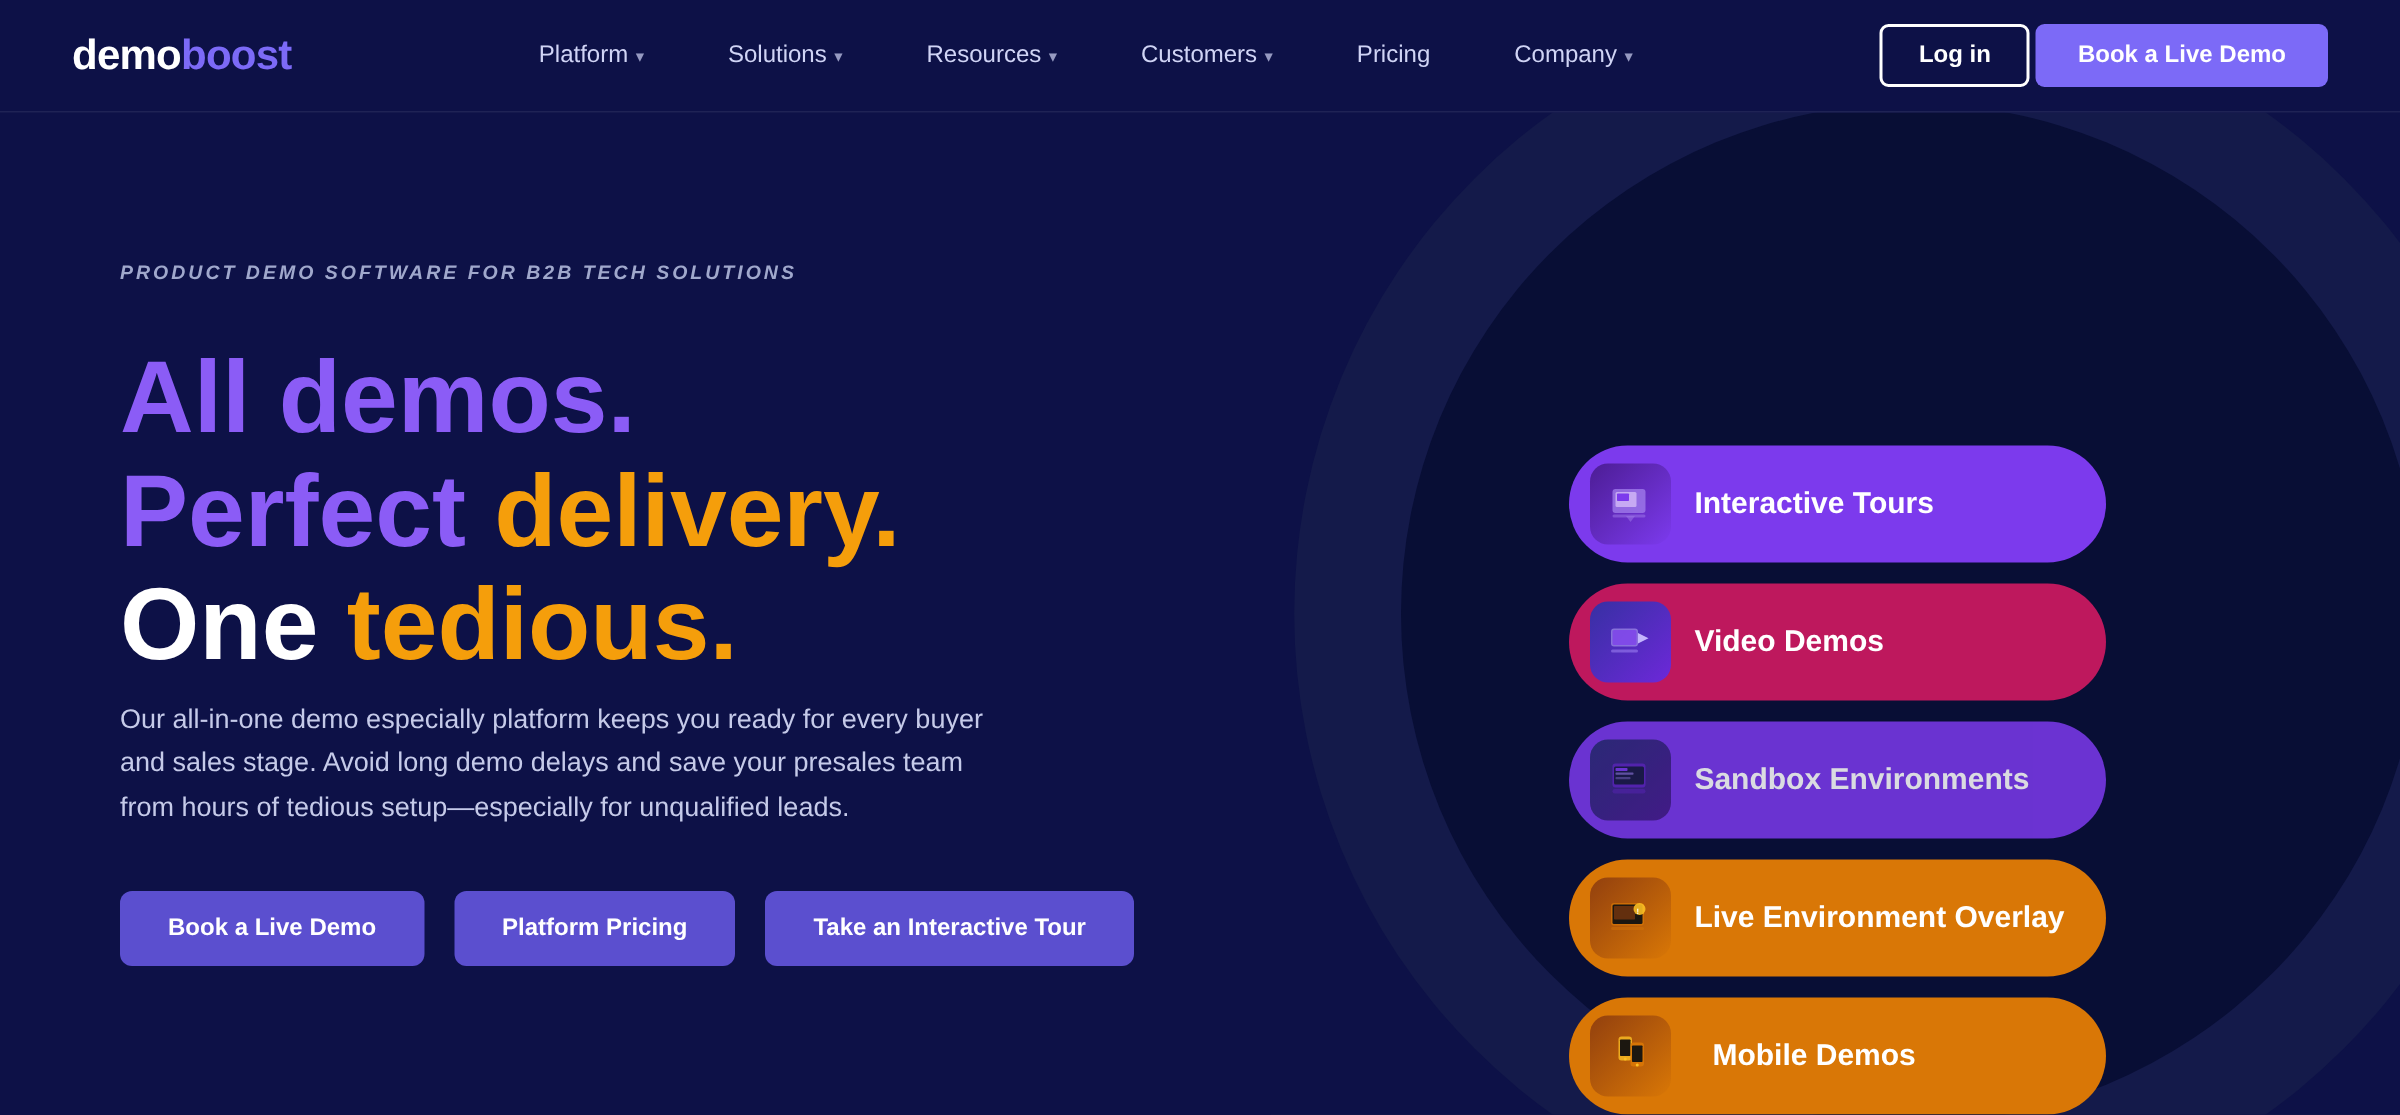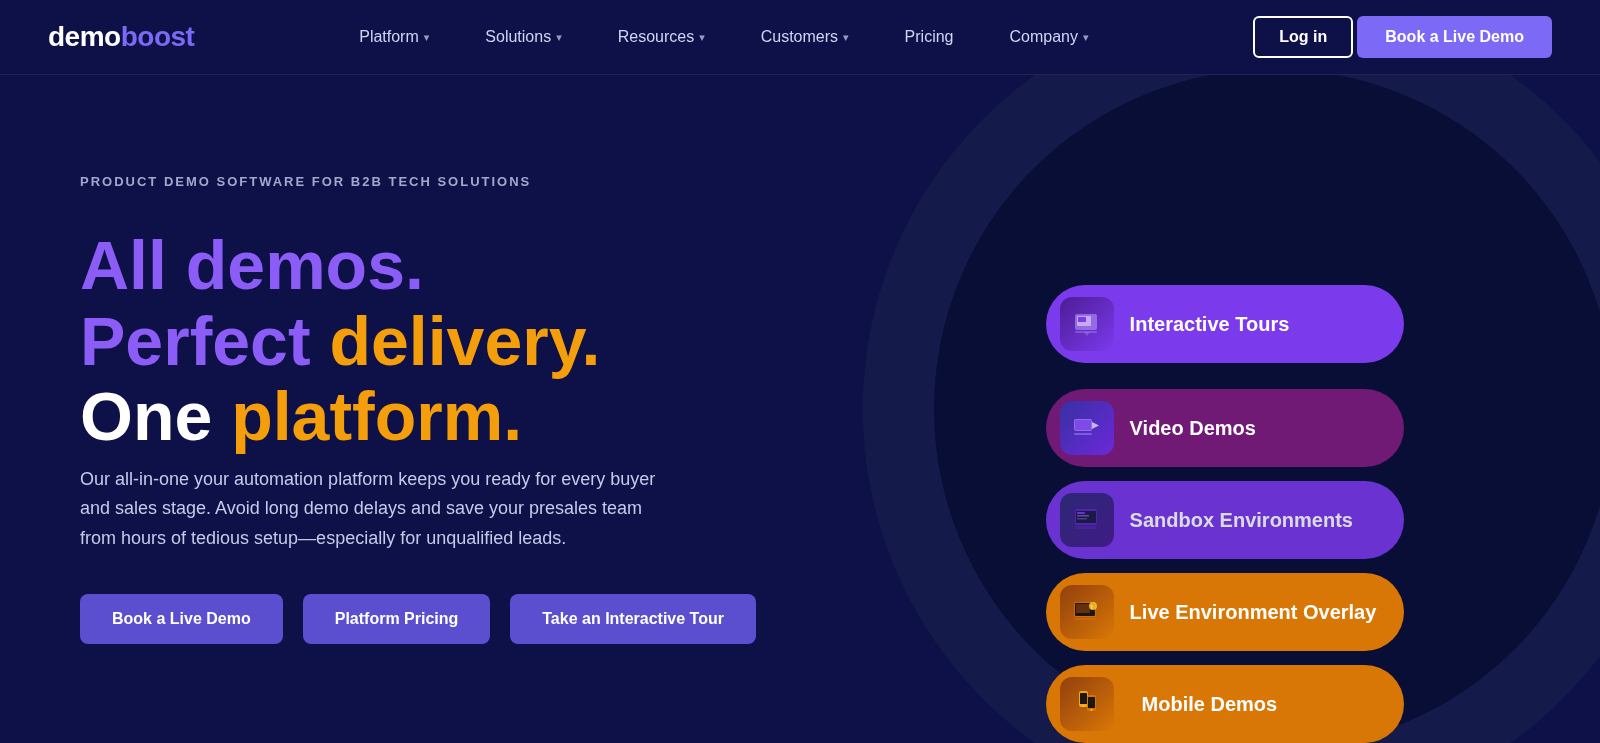--- a/index.html
+++ b/index.html
@@ -106,20 +106,21 @@
       z-index: 2;
     }
 
     .eyebrow {
       font-size: 13px;
       font-weight: 600;
       letter-spacing: 2px;
       color: #a0a8cc;
       margin-bottom: 41px;
       text-transform: uppercase;
+      font-style: italic;
     }
 
     .hero-heading {
       margin-bottom: 8px;
     }
 
     .heading-line {
       display: block;
       font-size: 68px;
       font-weight: 800;
@@ -234,21 +235,21 @@
       display: flex;
       align-items: center;
       justify-content: center;
       flex-shrink: 0;
       overflow: hidden;
       background: rgba(255,255,255,0.1);
       font-size: 22px;
     }
 
     .card-interactive-tours { background: #7c3aed; }
-    .card-video-demos { background: #701a75; margin-top: 12px; }
+    .card-video-demos { background: #be185d; }
     .card-sandbox { background: #7c3aed; opacity: 0.85; }
     .card-live-overlay { background: #d97706; }
     .card-mobile-demos { background: #d97706; gap: 28px; }
 
     
     .icon-tours {
       background: linear-gradient(135deg, #4c1d95, #7c3aed);
       font-size: 20px;
     }
     .icon-video {
@@ -312,25 +313,25 @@
 
   <div class="hero-left">
     <p class="eyebrow">PRODUCT DEMO SOFTWARE FOR B2B TECH SOLUTIONS</p>
 
     <div class="hero-heading">
       <span class="heading-line line1">All demos.</span>
       <span class="heading-line">
         <span class="line2-prefix">Perfect </span><span class="line2-suffix">delivery.</span>
       </span>
       <span class="heading-line">
-        <span class="line3-prefix">One </span><span class="line3-suffix">platform.</span>
+        <span class="line3-prefix">One </span><span class="line3-suffix">tedious.</span>
       </span>
     </div>
 
-    <p class="hero-desc">Our all-in-one your automation platform keeps you ready for every buyer and sales stage. Avoid long demo delays and save your presales team from hours of tedious setup—especially for unqualified leads.</p>
+    <p class="hero-desc">Our all-in-one demo especially platform keeps you ready for every buyer and sales stage. Avoid long demo delays and save your presales team from hours of tedious setup—especially for unqualified leads.</p>
 
     <div class="hero-buttons">
       <button class="btn-primary">Book a Live Demo</button>
       <button class="btn-secondary">Platform Pricing</button>
       <button class="btn-secondary">Take an Interactive Tour</button>
     </div>
   </div>
 
   <div class="hero-right">
     <div class="circle-outer"></div>

